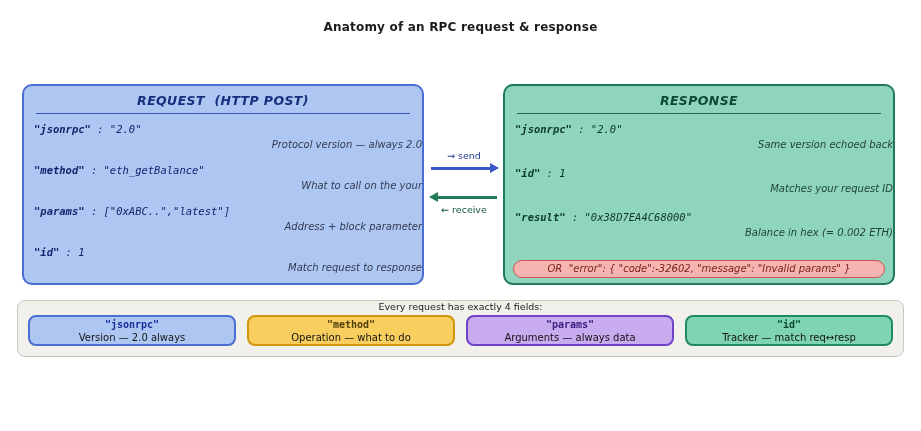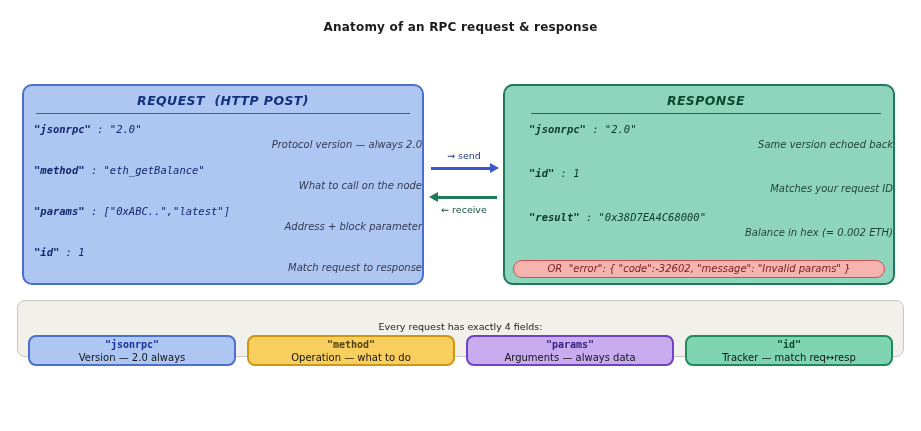--- a/index.html
+++ b/index.html
@@ -7,21 +7,21 @@
   body { font-family:"DejaVu Sans", sans-serif; }
   .stage { position:relative; width:921px; height:431px; background:#ffffff; overflow:hidden; }
 
   .title { position:absolute; top:20px; left:0; width:100%; text-align:center;
            font-size:12px; font-weight:bold; color:#1c1c1c; letter-spacing:0.2px; }
   .subtitle { position:absolute; top:54px; left:0; width:100%; text-align:center;
               font-size:11px; color:#474747; }
 
   .panel { position:absolute; top:84px; height:201px; border-radius:10px;font-style:italic; }
   .panel-req { left:22px; width:402px; background:#aec6f2; border:2px solid #4a6fd0; }
-  .panel-resp { left:503px; width:392px; background:#8fd5bd; border:2px solid #1f7a58;padding-left:14px; }
+  .panel-resp { left:503px; width:392px; background:#8fd5bd; border:2px solid #1f7a58; }
 
   .panel-title { margin-top:7px; text-align:center; font-size:12.5px; font-weight:bold;
                  letter-spacing:0.4px; white-space:pre; }
   .panel-req .panel-title { color:#14307f; }
   .panel-resp .panel-title { color:#0c4a32; }
   .rule { margin:5px 12px 0; border-top:1.2px solid #3a57c0; }
   .panel-resp .rule { border-top-color:#1f6a4c; }
 
   .fields { padding:9px 0 0 10px; }
   .code { font-family:"DejaVu Sans Mono", monospace; font-size:10.5px; white-space:pre; line-height:13px; }
@@ -45,21 +45,21 @@
   .arrow-line { position:absolute; height:2.5px; }
   .send-line { top:27px; left:2px; right:8px; background:#3a57cc; }
   .receive-line { top:56px; left:8px; right:2px; background:#1f7a58; }
   .arrow-head { position:absolute; width:0; height:0; border-top:5px solid transparent; border-bottom:5px solid transparent; }
   .send-head { top:23px; right:0; border-left:9px solid #3a57cc; }
   .receive-head { top:52px; left:0; border-right:9px solid #1f7a58; }
 
   .gray-panel { position:absolute; left:17px; width:887px; background:#f2f0ea;
                 border:1px solid #c9c7c1; border-radius:8px; }
   .fields-panel { top:300px; height:57px; }
-  .fields-heading { margin-top:20px; text-align:center; font-size:9.5px; color:#222; }
+  .fields-heading { margin-top:0; text-align:center; font-size:9.5px; color:#222; }
   .chips-row { display:flex; gap:11px; padding:3px 10px 0; }
   .chip { flex:1; height:31px; border-radius:8px; border:2px solid; text-align:center; padding-top:2px; }
   .chip-key { font-family:"DejaVu Sans Mono", monospace; font-size:10px; font-weight:bold; line-height:12px; }
   .chip-desc { font-size:10px; color:#141414; line-height:13px; }
   .chip-jsonrpc { background:#aec6f2; border-color:#4a6fd0; } .chip-jsonrpc .chip-key { color:#1a2f9e; }
   .chip-method  { background:#f8ce5e; border-color:#d0960f; } .chip-method .chip-key { color:#53400a; }
   .chip-params  { background:#c9abf0; border-color:#6f42c8; } .chip-params .chip-key { color:#3a1c7e; }
   .chip-id      { background:#7fd4b4; border-color:#1f8a5e; } .chip-id .chip-key { color:#0b4a30; }
 
   .notes-panel { top:365px; height:46px; }
@@ -77,21 +77,21 @@
   <div class="panel panel-req">
     <div class="panel-title">REQUEST  (HTTP POST)</div>
     <div class="rule"></div>
     <div class="fields">
       <div class="field">
         <div class="code"><span class="k">"jsonrpc"</span><span> : "2.0"</span></div>
         <div class="cap">Protocol version — always 2.0</div>
       </div>
       <div class="field">
         <div class="code"><span class="k">"method"</span><span> : "eth_getBalance"</span></div>
-        <div class="cap">What to call on the node</div>
+        <div class="cap">What to call on the your</div>
       </div>
       <div class="field">
         <div class="code"><span class="k">"params"</span><span> : ["0xABC..","latest"]</span></div>
         <div class="cap">Address + block parameter</div>
       </div>
       <div class="field">
         <div class="code"><span class="k">"id"</span><span> : 1</span></div>
         <div class="cap">Match request to response</div>
       </div>
     </div>

